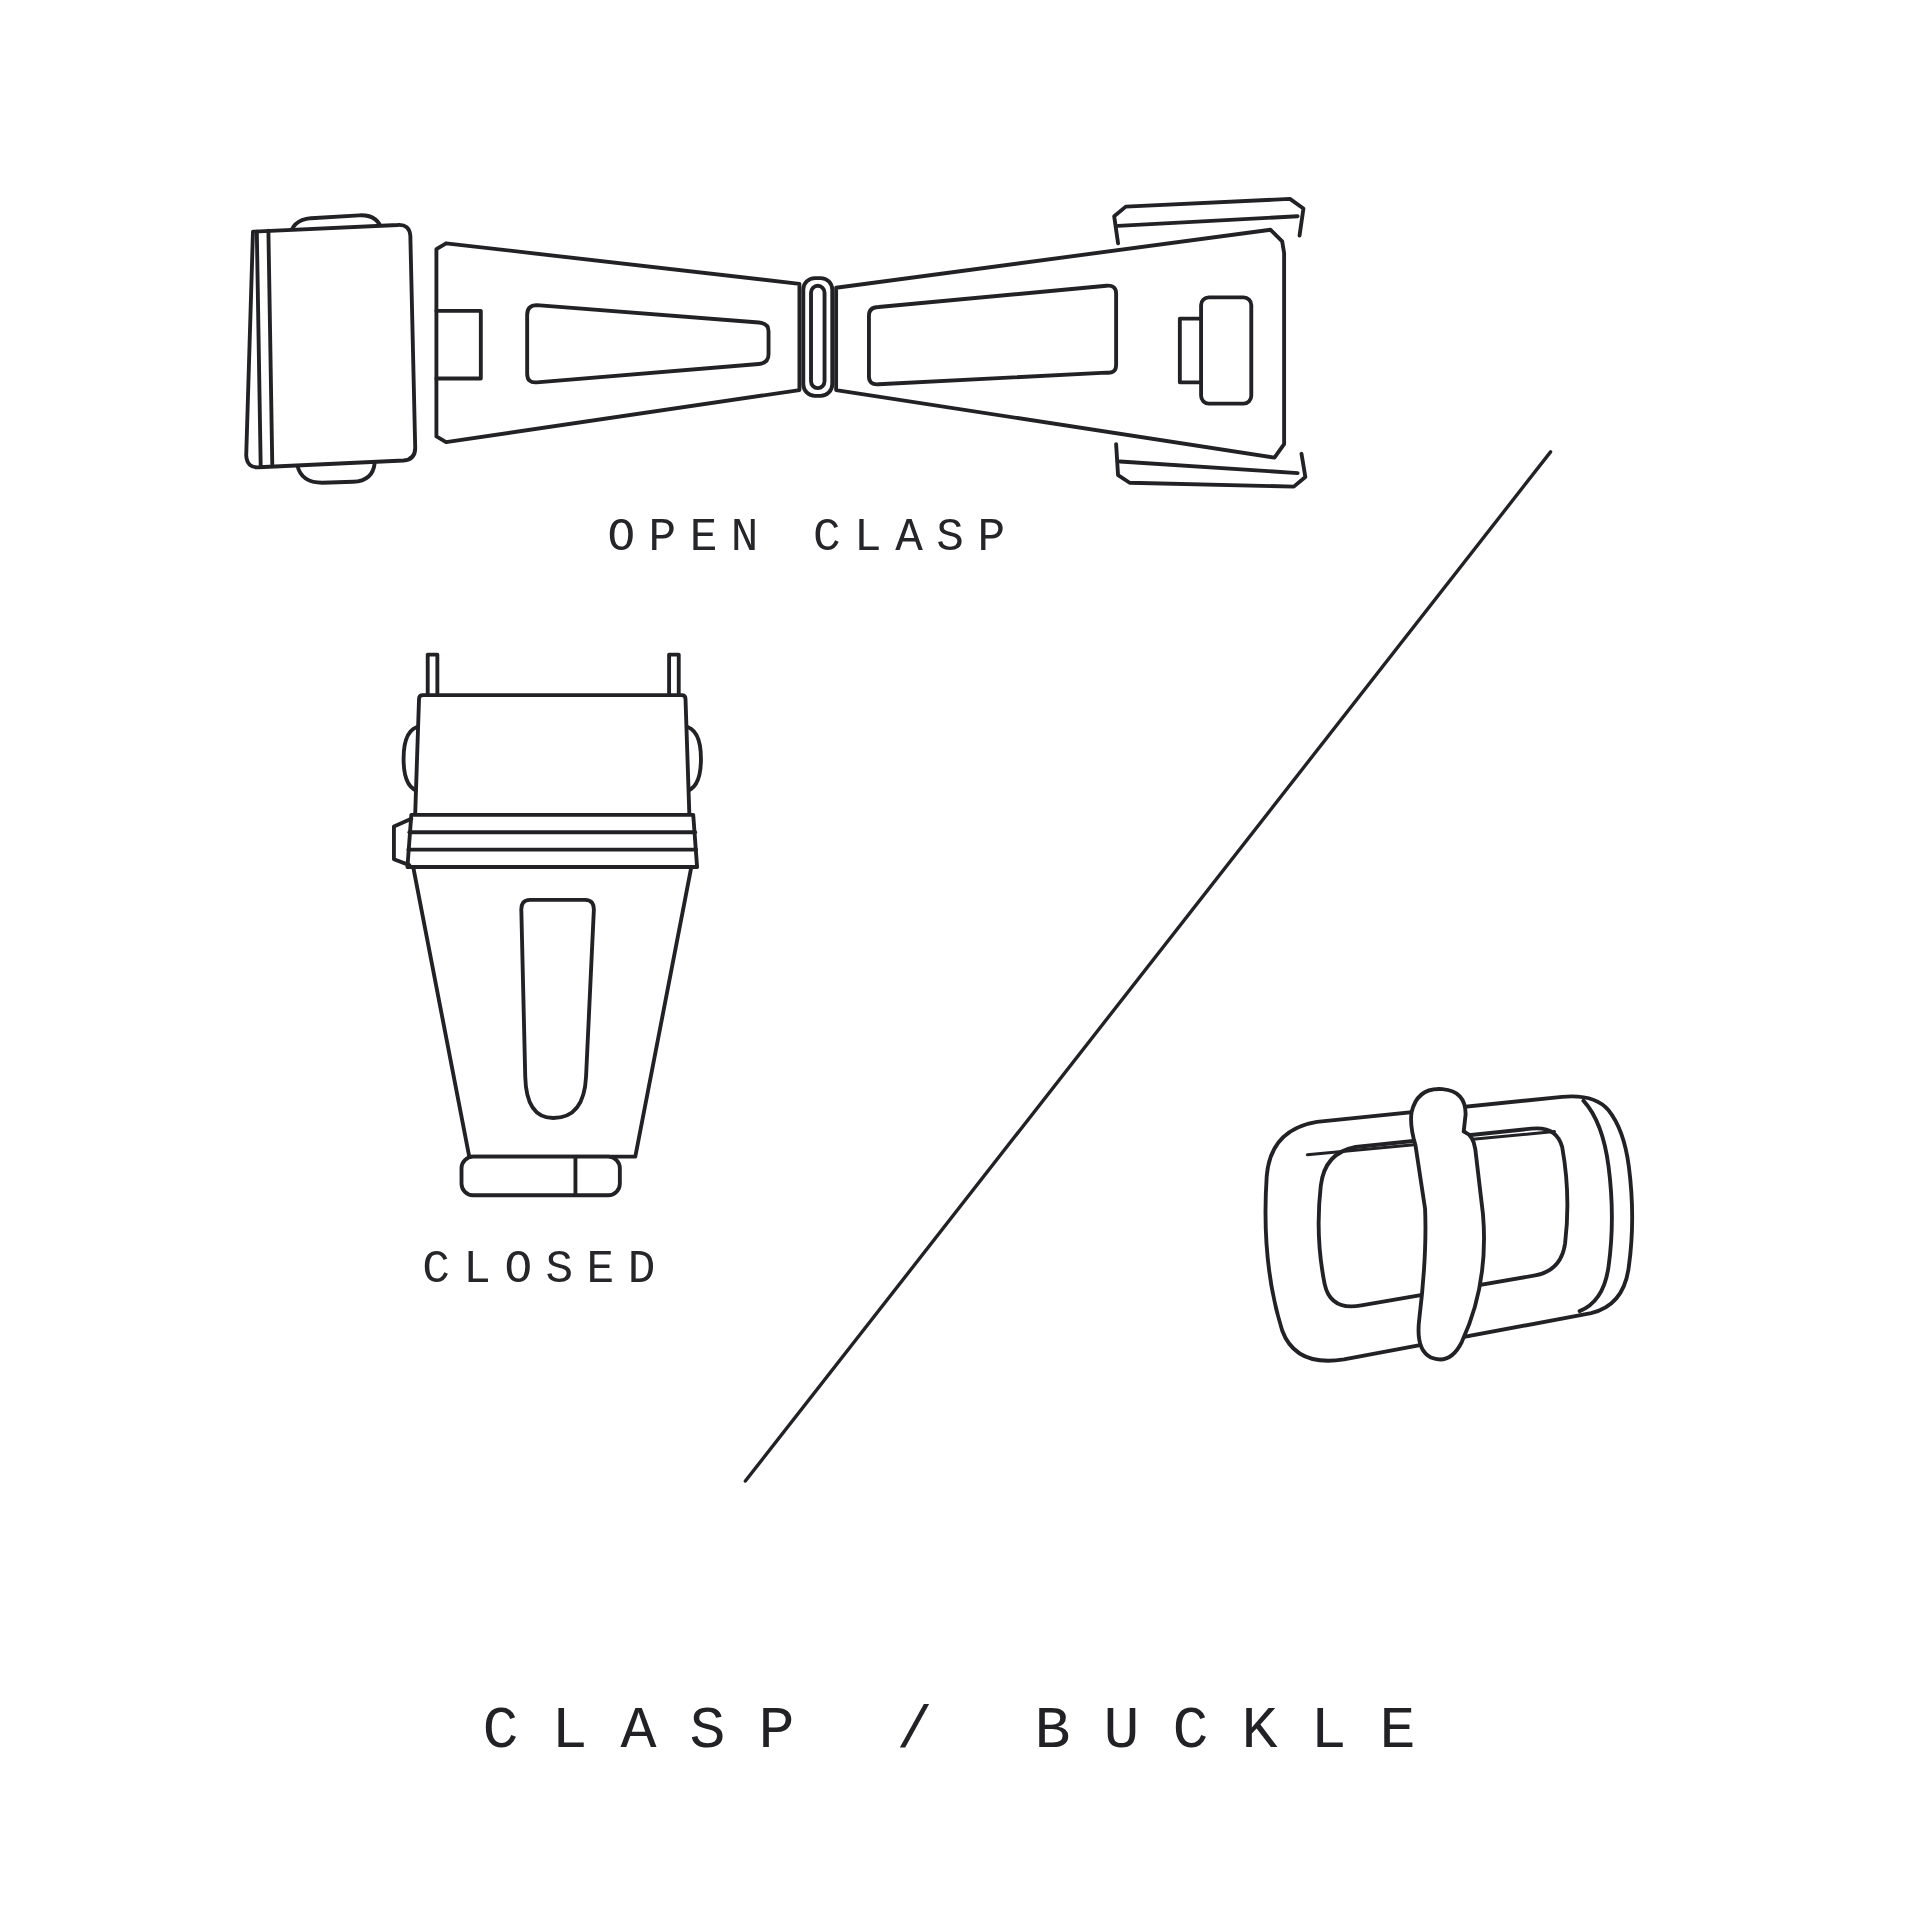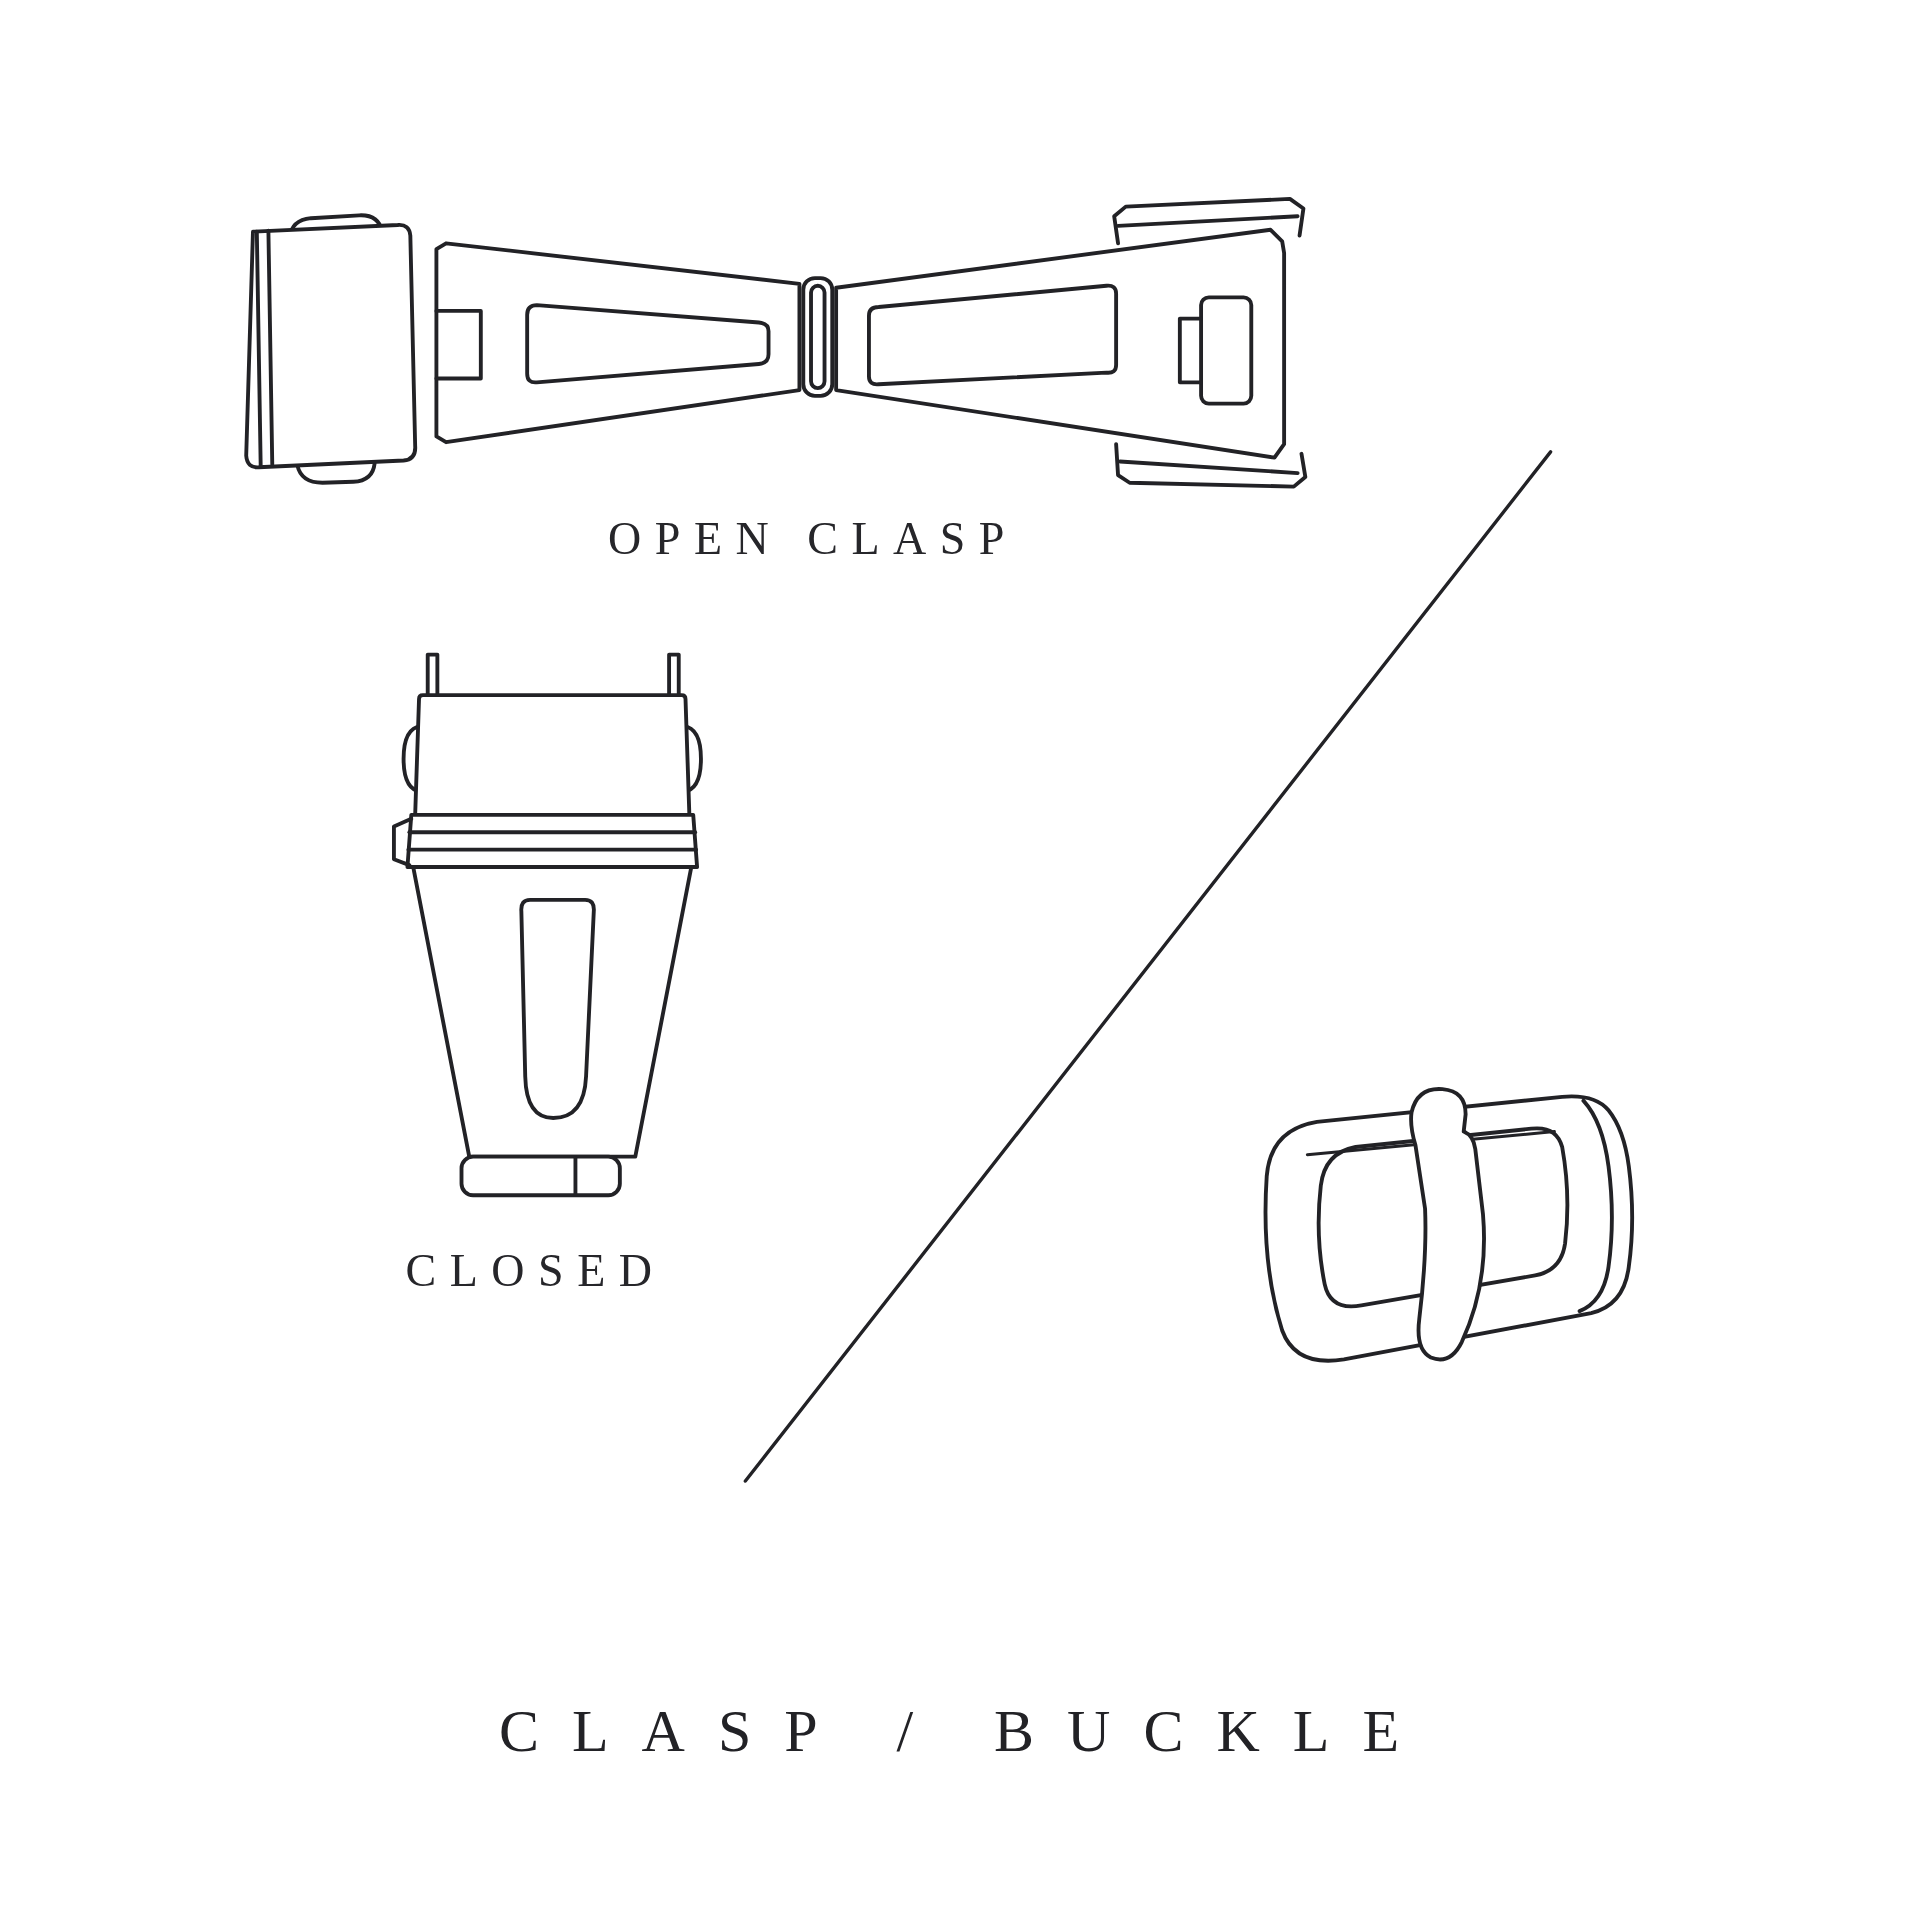--- a/index.html
+++ b/index.html
@@ -5,21 +5,21 @@
   html, body {
     margin: 0;
     padding: 0;
     background: #ffffff;
   }
   .canvas {
     position: relative;
     width: 1931px;
     height: 1908px;
     background: #ffffff;
-    font-family: Liberation Serif, serif;
+    font-family: Liberation Mono, monospace;
     overflow: hidden;
   }
   .art {
     position: absolute;
     left: 0;
     top: 0;
     width: 1931px;
     height: 1931px;
   }
   .label {
@@ -30,21 +30,21 @@
     text-align: center;
     font-weight: 400;
     white-space: nowrap;
   }
   .label-open {
     left: 427px;
     top: 512px;
     width: 772px;
   }
   .label-closed {
-    left: 246px;
+    left: 256px;
     top: 1244px;
     width: 579px;
   }
   .main-title {
     position: absolute;
     left: 0;
     top: 1697px;
     width: 1931px;
     text-align: center;
     color: #222226;

